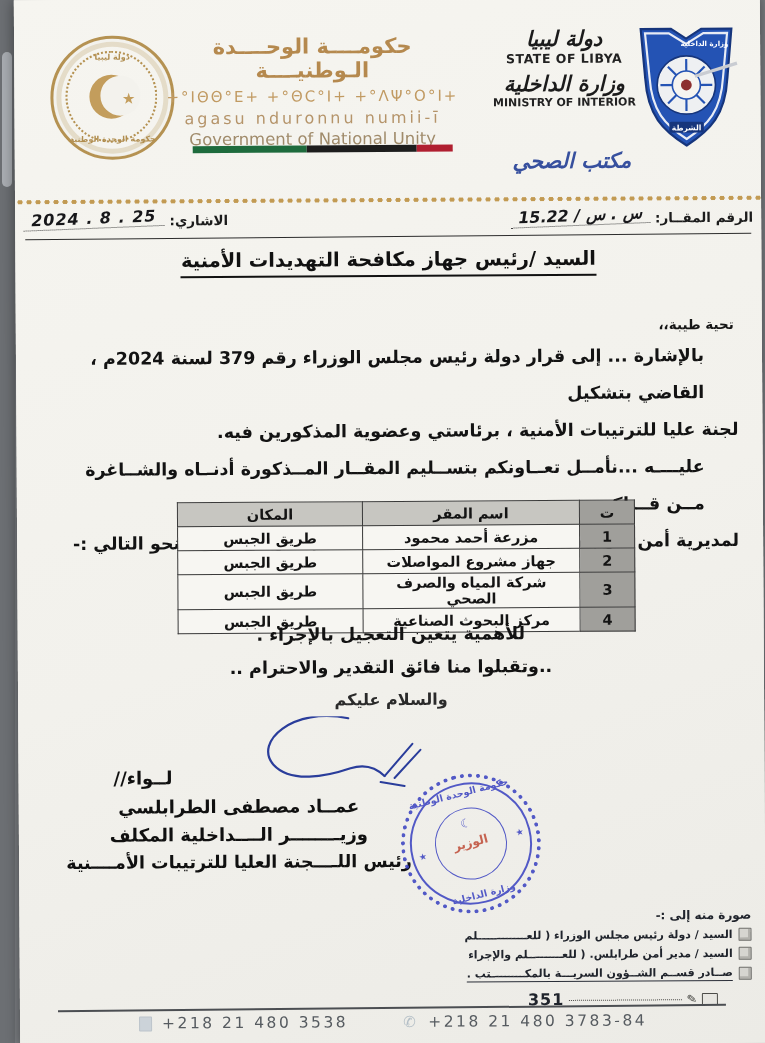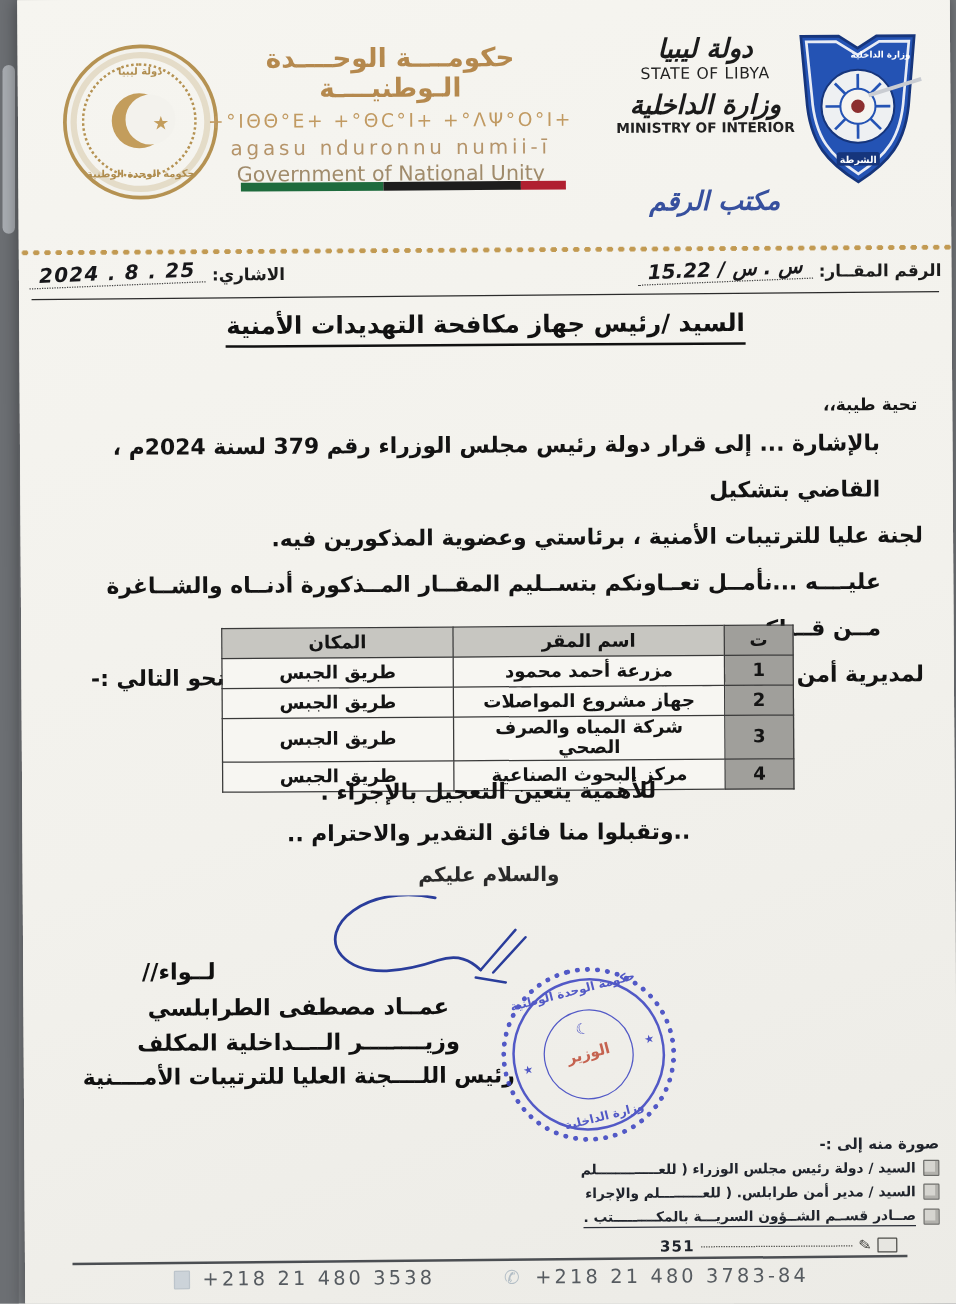--- a/index.html
+++ b/index.html
@@ -23,21 +23,21 @@
   .crescent .st{position:absolute;right:-2px;top:15px;color:#c39d5c;font-size:15px;}
   .gnu{position:absolute;left:150px;top:36px;width:296px;text-align:center;}
   .gnu-ar{color:#b5894e;font-size:21px;font-weight:bold;letter-spacing:1px;direction:rtl;}
   .gnu-tif{color:#c19a62;font-size:15px;letter-spacing:2px;margin-top:5px;white-space:nowrap;}
   .gnu-lat{color:#b5946a;font-size:16px;letter-spacing:3px;margin-top:3px;}
   .gnu-en{color:#a08b6b;font-size:16.5px;margin-top:2px;}
   .flagbar{position:absolute;left:178px;top:147px;width:260px;height:7px;display:flex;}
   .flagbar .g{flex:0 0 44%;background:#1e6b3d;} .flagbar .b{flex:0 0 42%;background:#1d1d1d;} .flagbar .r{flex:1;background:#b01f30;}
   .moi{position:absolute;left:470px;top:30px;width:160px;text-align:center;direction:rtl;}
   .moi .ar1{font-size:21px;font-weight:bold;color:#1b1b1b;font-style:italic;}
-  .moi .en1{font-size:12.5px;font-weight:normal;color:#222;letter-spacing:.5px;}
+  .moi .en1{font-size:12.5px;font-weight:bold;color:#222;letter-spacing:.5px;}
   .moi .ar2{font-size:21px;font-weight:bold;color:#1b1b1b;font-style:italic;margin-top:6px;}
   .moi .en2{font-size:11px;font-weight:bold;color:#222;}
   .office{position:absolute;left:492px;top:152px;width:130px;text-align:center;color:#37509e;
           font-size:21px;font-weight:bold;font-style:italic;direction:rtl;}
   .badge{position:absolute;left:618px;top:26px;width:108px;height:130px;}
   
   .chain{position:absolute;left:0;top:197px;width:100%;height:10px;
      background-image:radial-gradient(ellipse 4px 3.2px at 5px 5px,#c29a52 62%,transparent 68%),
                       radial-gradient(ellipse 3px 2.2px at 5px 5px,#f3f2ed 55%,transparent 60%);
      background-size:9px 10px;}
@@ -92,21 +92,21 @@
   .cc{position:absolute;right:14px;top:912px;width:300px;direction:rtl;color:#20242c;}
   .cc .ttl{font-size:12px;font-weight:bold;margin-bottom:4px;}
   .cc .item{display:flex;align-items:center;gap:6px;font-size:11px;font-weight:bold;margin-top:6px;}
   .cc .item.u .txt{border-bottom:1.5px solid #2a2e38;padding-bottom:1px;}
   .cube{flex:0 0 11px;width:11px;height:11px;border:1px solid #6d6d6a;background:#d6d5d0;
         box-shadow:inset -2.5px -2.5px 0 #b2b1ac;border-radius:1px;}
   .pgline{display:flex;align-items:center;gap:5px;margin-top:8px;width:190px;margin-right:34px;}
   .mon{flex:0 0 14px;width:14px;height:10px;border:1.6px solid #4c4c48;background:#e7e6e1;border-radius:1px;}
   .pen{font-size:12px;color:#3a3a36;transform:rotate(-8deg);}
   .lead-dots{flex:1;border-bottom:1.4px dotted #4a4a46;height:1px;}
-  .pgnum{font-size:12px;font-weight:bold;letter-spacing:1px;}
+  .pgnum{font-size:16px;font-weight:bold;letter-spacing:1px;}
   
   .foot-line{position:absolute;left:38px;top:1009px;width:668px;border-top:2px solid #4b4e52;transform:rotate(-.2deg);}
   .footer{position:absolute;left:0;top:1015px;width:100%;display:flex;justify-content:center;gap:55px;
           color:#565b60;font-size:15.5px;letter-spacing:2.5px;align-items:center;}
   .fitem{display:flex;align-items:center;gap:10px;}
   .fax-ic{width:11px;height:13px;background:#ccd3d9;border:1px solid #bcc4cb;border-radius:1px;}
   .ph-ic{color:#b3bec6;font-size:15px;}
 </style>
 </head>
 <body>
@@ -141,21 +141,21 @@
         <div class="b"></div>
         <div class="r"></div>
     </div>
 
     <div class="moi">
       <div class="ar1">دولة ليبيا</div>
       <div class="en1">STATE OF LIBYA</div>
       <div class="ar2">وزارة الداخلية</div>
       <div class="en2">MINISTRY OF INTERIOR</div>
     </div>
-    <div class="office">مكتب الرقم</div>
+    <div class="office">مكتب الصحي</div>
 
     <svg class="badge" viewBox="0 0 100 120">
       <path d="M8,6 L36,6 L50,15 L64,6 L92,6 L88,52 C86,86 72,100 50,114 C28,100 14,86 12,52 Z" fill="#2453b4" stroke="#16357c" stroke-width="2"></path>
       <path d="M12,10 L34,10 L50,20 L66,10 L88,10 L84,51 C82,82 70,95 50,108 C30,95 18,82 16,51 Z" fill="none" stroke="#e8ecf5" stroke-width="2"></path>
       <circle cx="50" cy="58" r="27" fill="#eef0f2" stroke="#16357c" stroke-width="1.5"></circle>
       <g stroke="#2453b4" stroke-width="2">
         <line x1="50" y1="34" x2="50" y2="82"></line>
           <line x1="26" y1="58" x2="74" y2="58"></line>
         <line x1="33" y1="41" x2="67" y2="75"></line>
           <line x1="67" y1="41" x2="33" y2="75"></line>

